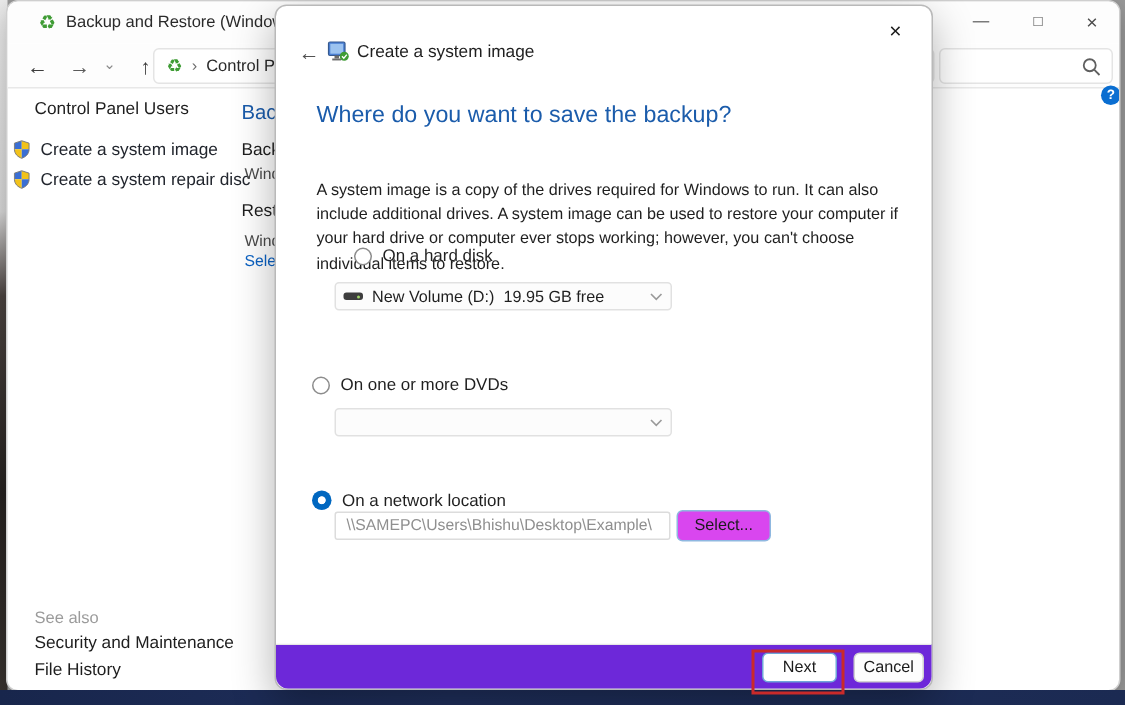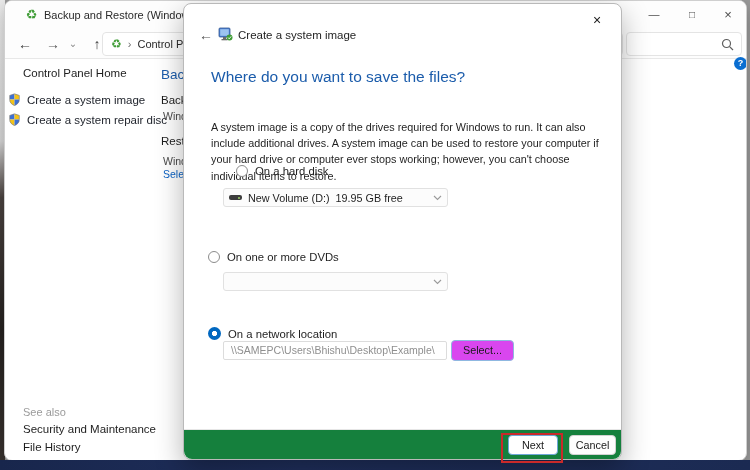--- a/index.html
+++ b/index.html
@@ -104,21 +104,21 @@
     font-size:10.5px; color:#8f8f8f; line-height:17px; padding:0 7px;
     white-space:nowrap; overflow:hidden;
   }
   .select-btn {
     position:absolute; left:267px; top:336px; width:63px; height:21px;
     background:#d946ef; border:1px solid #8fb8e0; border-radius:4px;
     font-size:10.8px; color:#1b1b1b; text-align:center; line-height:19px;
   }
   .dlg-footer {
     position:absolute; left:0; right:0; bottom:0; height:30px;
-    background:#15803d; border-top:1px solid #e6e6e6; border-radius:0 0 8px 8px;margin-top:16px;
+    background:#6d28d9; border-top:1px solid #e6e6e6; border-radius:0 0 8px 8px;margin-top:16px;
   }
   .btn { position:absolute; top:5px; height:20px; border-radius:4px; font-size:10.8px; text-align:center; line-height:18px; color:#1b1b1b; }
   .btn-next { left:324px; width:50px; background:#fff; border:1px solid #6ea6d8; }
   .btn-cancel { left:385px; width:47px; background:#fdfdfd; border:1px solid #d2d2d2; }
   
   .annotation {
     position:absolute; left:501px; top:433px; width:62px; height:30px; z-index:30;
     border:2px solid #c92a2a; background:transparent;
   }
   svg { display:block; }
@@ -153,21 +153,21 @@
         <svg width="13" height="13" viewBox="0 0 13 13">
             <circle cx="5.5" cy="5.5" r="4" fill="none" stroke="#5f5f5f" stroke-width="1.2"></circle>
             <line x1="8.6" y1="8.6" x2="12" y2="12" stroke="#5f5f5f" stroke-width="1.2"></line>
           </svg>
       </span>
     </div>
   </div>
 
   <div class="help-circle">?</div>
 
-  <div class="sb-home">Control Panel Home</div>
+  <div class="sb-home">Control Panel Users</div>
 
   <div class="sb-item sb-item-1">
     <span>
       <svg width="13" height="13" viewBox="0 0 16 16">
           <defs>
             <clipPath id="sh1">
               <path d="M8 1 L14 3 V8 C14 12 11 14.4 8 15.4 C5 14.4 2 12 2 8 V3 Z"></path>
             </clipPath>
           </defs>
           <g clip-path="url(#sh1)">
@@ -222,21 +222,21 @@
         <rect x="1" y="1" width="11" height="9" rx="1" fill="#4a7fd4" stroke="#35598f" stroke-width="0.8"></rect>
         <rect x="2.2" y="2.2" width="8.6" height="6.6" fill="#9cc3f0"></rect>
         <rect x="5" y="10" width="3" height="2" fill="#6b6b6b"></rect>
         <rect x="3.5" y="12" width="6" height="1.3" fill="#6b6b6b"></rect>
         <circle cx="11.5" cy="10.5" r="3" fill="#3f9c35"></circle>
         <path d="M10 10.5 L11.2 11.8 L13.2 9.4" stroke="#fff" stroke-width="0.9" fill="none"></path>
       </svg>
   </div>
   <div class="dlg-title">Create a system image</div>
 
-  <div class="dlg-heading">Where do you want to save the files?</div>
+  <div class="dlg-heading">Where do you want to save the backup?</div>
   <div class="dlg-body">A system image is a copy of the drives required for Windows to run. It can also include additional drives. A system image can be used to restore your computer if your hard drive or computer ever stops working; however, you can't choose individual items to restore.</div>
 
   <div class="radio-row rr-1">
     <span class="radio"></span>
     <span class="radio-label">On a hard disk</span>
   </div>
   <div class="dropdown dd-1">
     <span class="disk-glyph"></span>
     <span class="dd-text">New Volume (D:)&nbsp; 19.95 GB free</span>
     <span class="dd-chevron">

